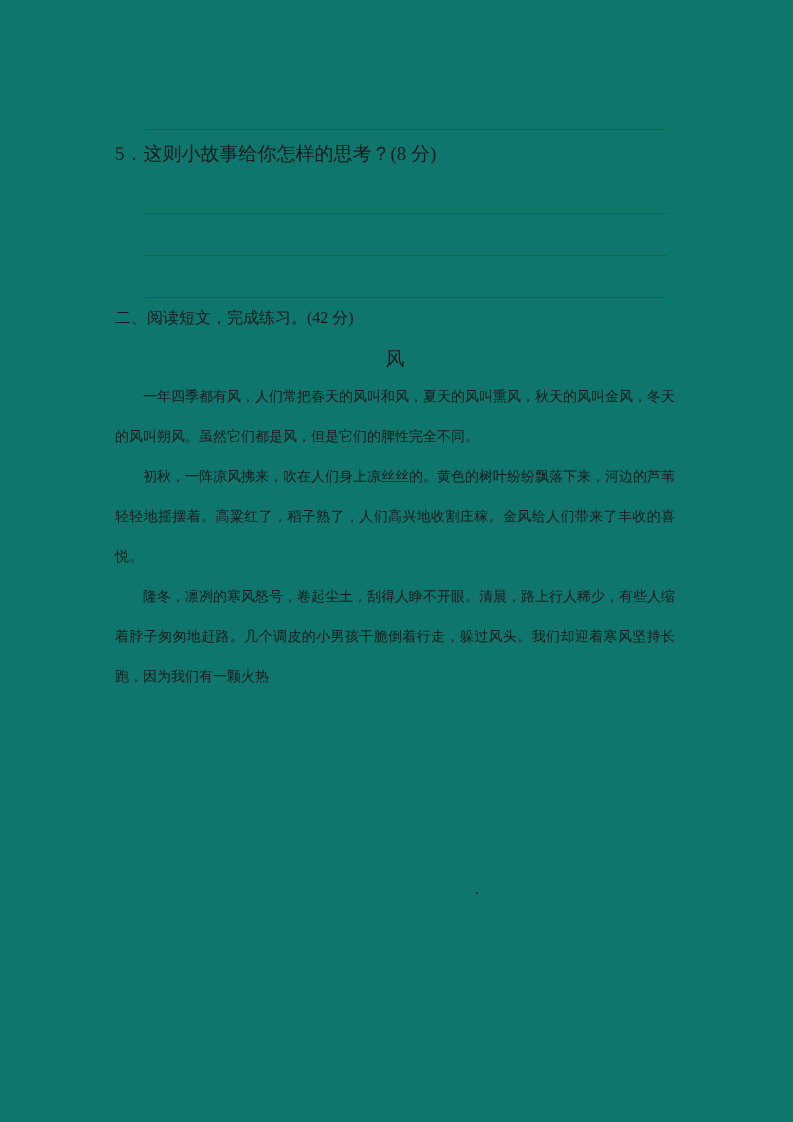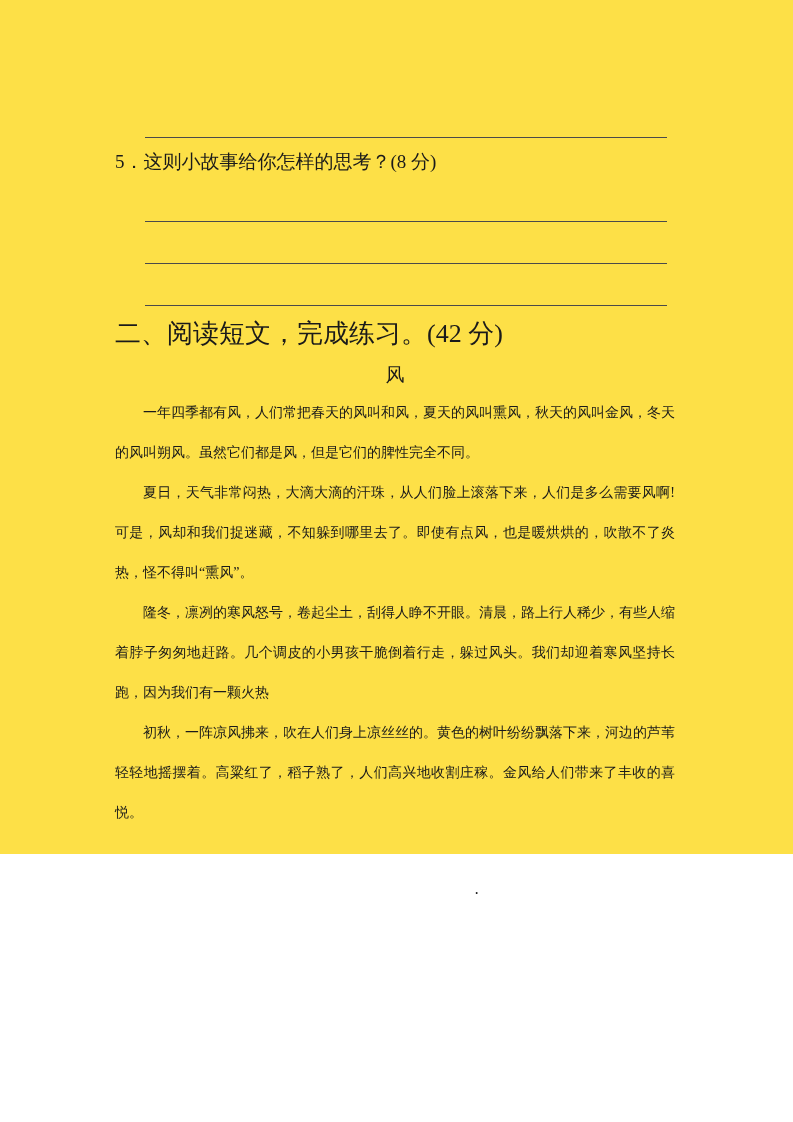--- a/index.html
+++ b/index.html
@@ -10,40 +10,40 @@
     width: 793px;
     height: 1122px;
     font-family: "Liberation Serif", "DejaVu Serif", serif;
     color: #1a1a1a;
     position: relative;
     overflow: hidden;
   }
   .page {
     position: relative;
     width: 793px;
-    height: 854px;
-    padding: 8px 118px 0 115px;
-    background: #fde047;
+    height: 1122px;
+    padding: 0 118px 0 115px;
+    background: #0f766e;
   }
   .spacer-top { height: 88px; }
   .answer-line {
     height: 42px;
     margin: 0 8px 0 30px;
     border-bottom: 1px solid #4a4a4a;
   }
   .answer-line.first-of-group { height: 45px; }
   .question {
     margin-top: 9px;
     font-size: 19px;
     line-height: 30px;
     color: #1a1a1a;
   }
   .section-heading {
-    margin-top: 13px;
-    font-size: 26px;
+    margin-top: 5px;
+    font-size: 16px;
     line-height: 30px;
     color: #1a1a1a;
   }
   .passage-title {
     margin-top: 10px;
     font-size: 19px;
     line-height: 32px;
     text-align: center;
     color: #1a1a1a;
   }
@@ -83,21 +83,20 @@
     <div class="answer-line"></div>
   </div>
 
   <div class="section-heading">二、阅读短文，完成练习。(42 分)</div>
 
   <div class="passage-title">风</div>
 
   <p class="para">一年四季都有风，人们常把春天的风叫和风，夏天的风叫熏风，秋天的风叫金风，冬天的风叫朔风。虽然它们都是风，但是它们的脾性完全不同。</p>
 
 
-  <p class="para">夏日，天气非常闷热，大滴大滴的汗珠，从人们脸上滚落下来，人们是多么需要风啊! 可是，风却和我们捉迷藏，不知躲到哪里去了。即使有点风，也是暖烘烘的，吹散不了炎热，怪不得叫“熏风”。</p>
+
+  <p class="para">初秋，一阵凉风拂来，吹在人们身上凉丝丝的。黄色的树叶纷纷飘落下来，河边的芦苇轻轻地摇摆着。高粱红了，稻子熟了，人们高兴地收割庄稼。金风给人们带来了丰收的喜悦。</p>
 
   <p class="para">隆冬，凛冽的寒风怒号，卷起尘土，刮得人睁不开眼。清晨，路上行人稀少，有些人缩着脖子匆匆地赶路。几个调皮的小男孩干脆倒着行走，躲过风头。我们却迎着寒风坚持长跑，因为我们有一颗火热</p>
-
-  <p class="para">初秋，一阵凉风拂来，吹在人们身上凉丝丝的。黄色的树叶纷纷飘落下来，河边的芦苇轻轻地摇摆着。高粱红了，稻子熟了，人们高兴地收割庄稼。金风给人们带来了丰收的喜悦。</p>
 
   <span class="emph-dot">·</span>
 
 </div>
 
 </body></html>

